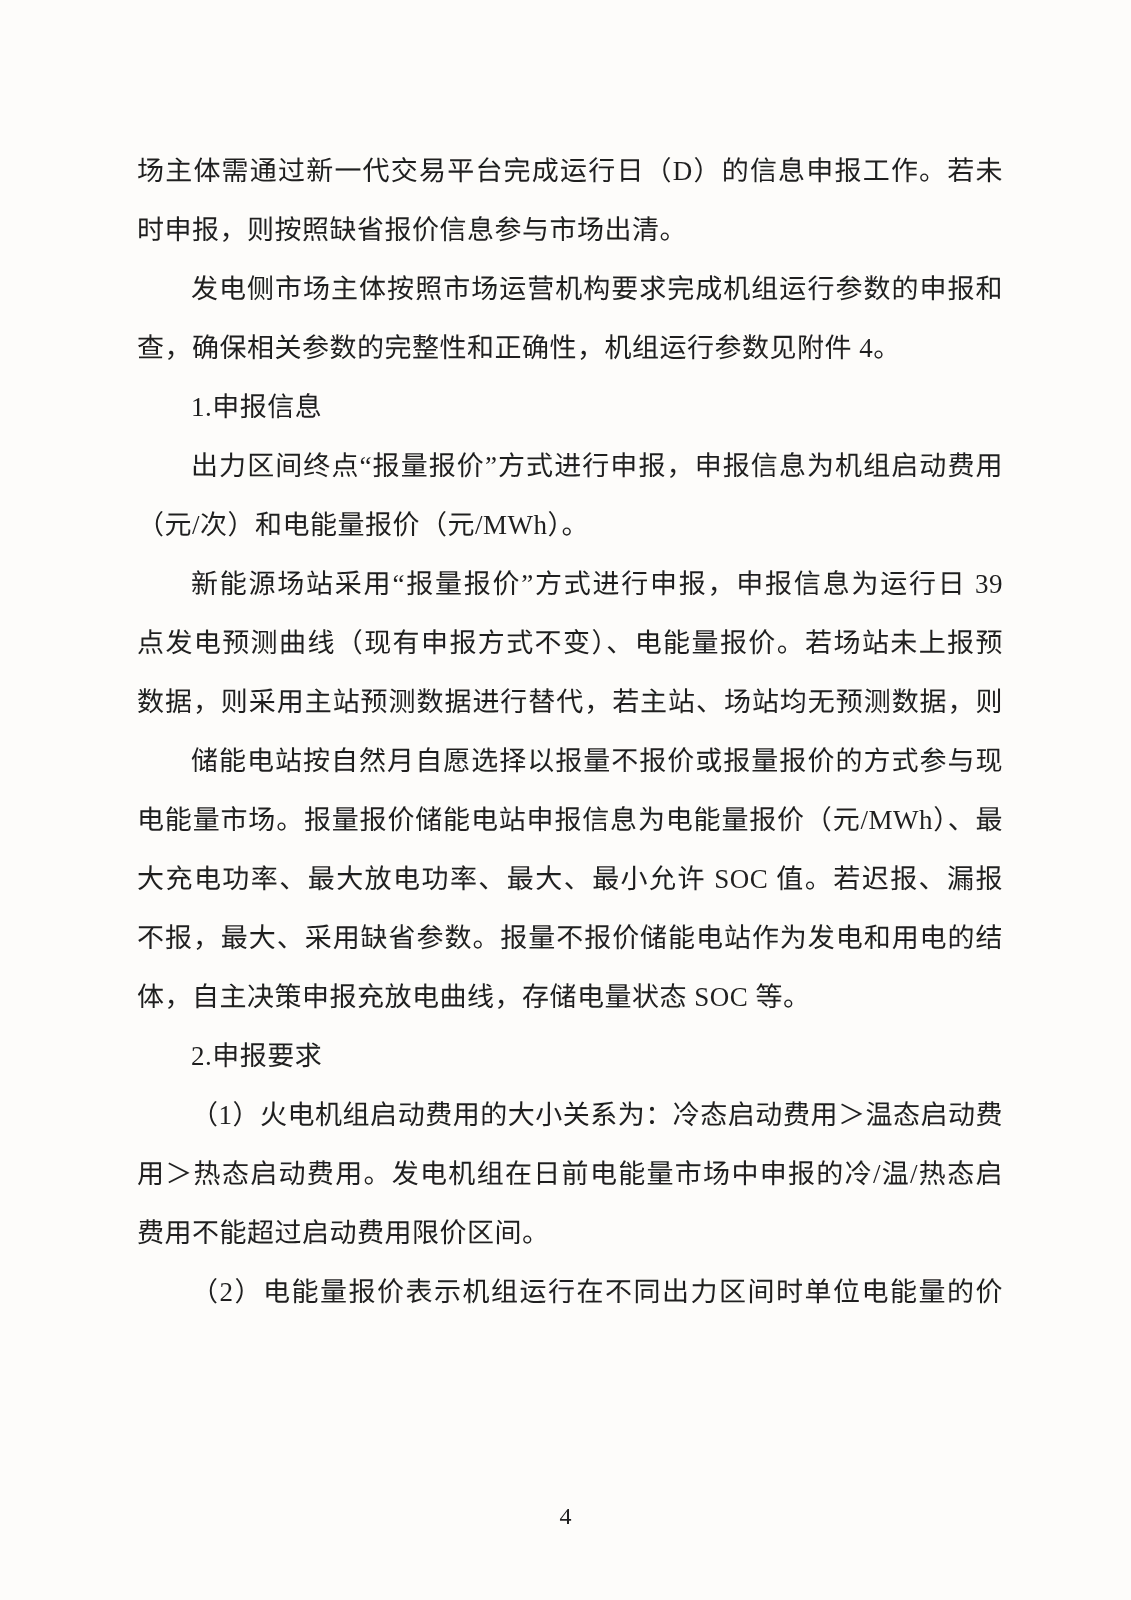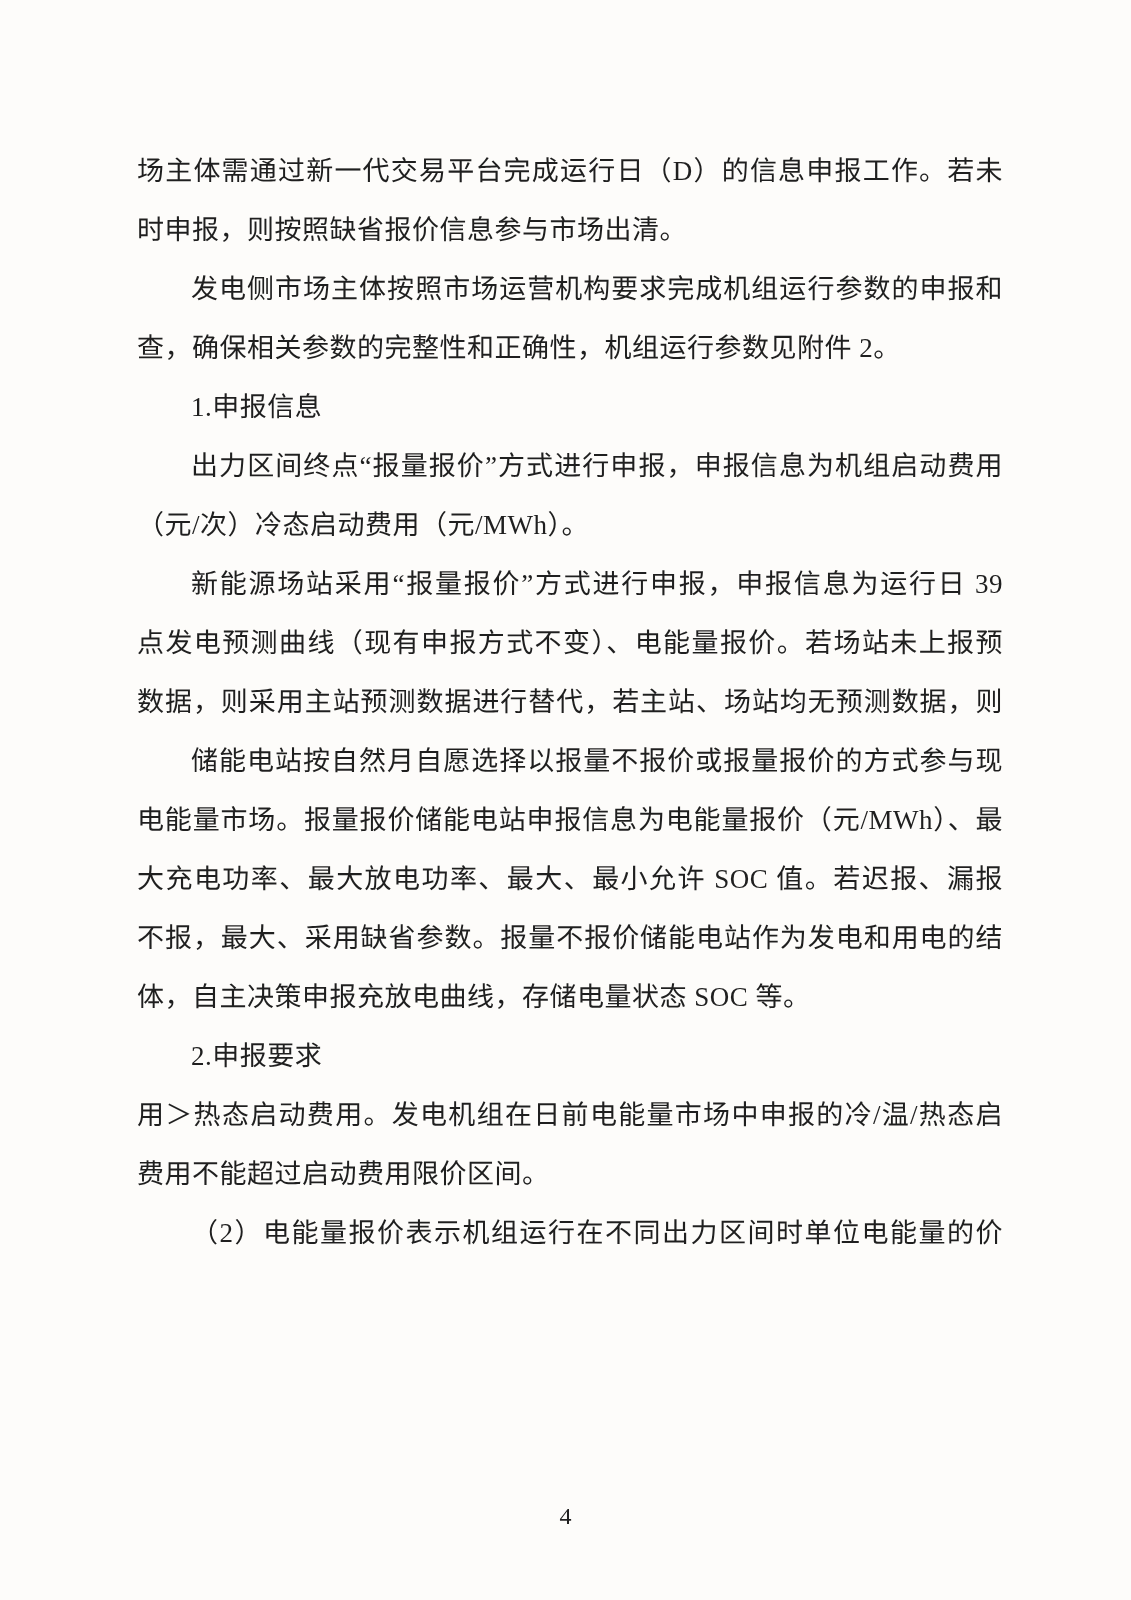--- a/index.html
+++ b/index.html
@@ -58,45 +58,46 @@
 <body>
 
 <div class="page">
   <div class="doc-body">
       <div class="para">
         <div class="line fill">场主体需通过新一代交易平台完成运行日（D）的信息申报工作。若未按</div>
         <div class="line">时申报，则按照缺省报价信息参与市场出清。</div>
       </div>
       <div class="para">
         <div class="line fill first-indent">发电侧市场主体按照市场运营机构要求完成机组运行参数的申报和核</div>
-        <div class="line">查，确保相关参数的完整性和正确性，机组运行参数见附件 2。</div>
+        <div class="line">查，确保相关参数的完整性和正确性，机组运行参数见附件 4。</div>
       </div>
       <div class="para">
         <div class="line first-indent">1.申报信息</div>
       </div>
       <div class="para">
         <div class="line fill first-indent">出力区间终点“报量报价”方式进行申报，申报信息为机组启动费用</div>
-        <div class="line">（元/次）冷态启动费用（元/MWh）。</div>
+        <div class="line">（元/次）和电能量报价（元/MWh）。</div>
       </div>
       <div class="para">
         <div class="line fill first-indent">新能源场站采用“报量报价”方式进行申报，申报信息为运行日 39</div>
         <div class="line fill">点发电预测曲线（现有申报方式不变）、电能量报价。若场站未上报预测</div>
         <div class="line fill">数据，则采用主站预测数据进行替代，若主站、场站均无预测数据，则认</div>
       </div>
       <div class="para">
         <div class="line fill first-indent">储能电站按自然月自愿选择以报量不报价或报量报价的方式参与现货</div>
         <div class="line fill">电能量市场。报量报价储能电站申报信息为电能量报价（元/MWh）、最</div>
         <div class="line fill">大充电功率、最大放电功率、最大、最小允许 SOC 值。若迟报、漏报或</div>
         <div class="line fill">不报，最大、采用缺省参数。报量不报价储能电站作为发电和用电的结合</div>
         <div class="line">体，自主决策申报充放电曲线，存储电量状态 SOC 等。</div>
       </div>
       <div class="para">
         <div class="line first-indent">2.申报要求</div>
       </div>
       <div class="para">
+        <div class="line fill first-indent">（1）火电机组启动费用的大小关系为：冷态启动费用＞温态启动费</div>
         <div class="line fill">用＞热态启动费用。发电机组在日前电能量市场中申报的冷/温/热态启动</div>
         <div class="line">费用不能超过启动费用限价区间。</div>
       </div>
       <div class="para">
         <div class="line fill first-indent">（2）电能量报价表示机组运行在不同出力区间时单位电能量的价</div>
       </div>
     </div>
   <div class="footer">
     <span>4</span>
   </div>

